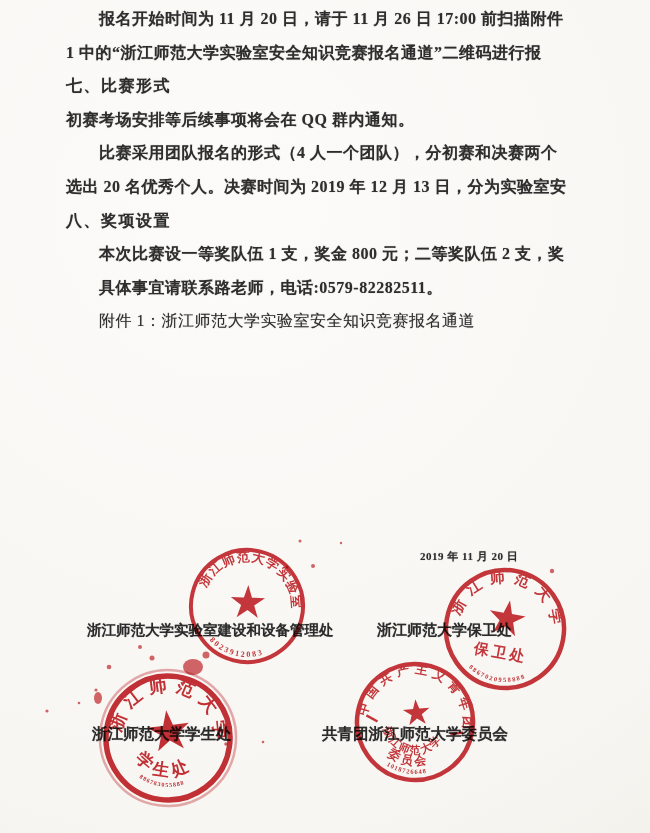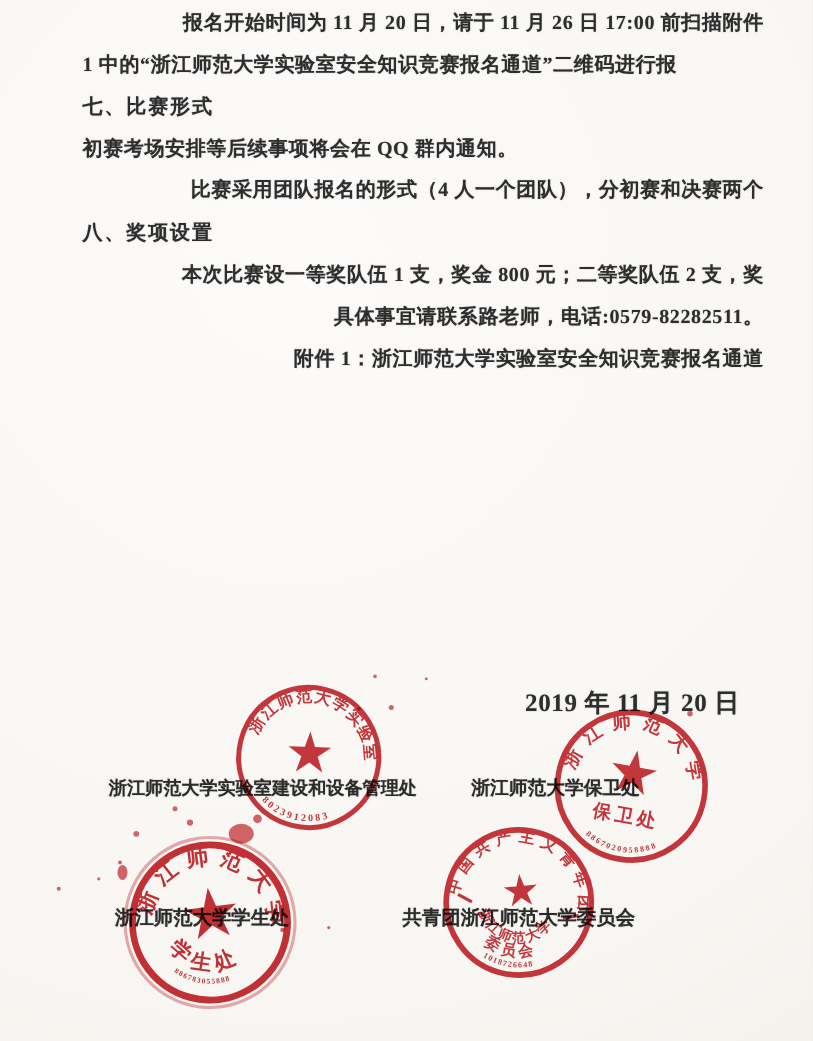--- a/index.html
+++ b/index.html
@@ -10,25 +10,25 @@
     font-family:"Liberation Serif","DejaVu Serif",serif;
   }
   .doc{
     position:absolute;left:66px;top:2px;width:545px;
     color:#2d2d2d;font-size:16px;font-weight:600;letter-spacing:.5px;
   }
   .line{
     height:33.6px;line-height:33.6px;white-space:nowrap;
     text-shadow:0 0 1px rgba(60,60,60,.45);
   }
-  .indent{padding-left:33px;text-align:right;}
+  .indent{padding-left:33px;}
   .heading{font-weight:700;letter-spacing:1.5px;}
-  .bold{font-weight:700;}
+  .bold{font-weight:400;}
   .date-line{
-    position:absolute;left:420px;top:549px;font-size:20px;font-weight:700;
+    position:absolute;left:420px;top:549px;font-size:11px;font-weight:700;
     color:#2d2d2d;white-space:nowrap;text-shadow:0 0 1px rgba(60,60,60,.45);
     font-family:"Liberation Serif","DejaVu Serif",serif;letter-spacing:.5px;
   }
   .sig{
     position:absolute;font-size:14.5px;font-weight:700;color:#2b2b2b;
     white-space:nowrap;text-shadow:0 0 1px rgba(60,60,60,.45);
     font-family:"Liberation Serif","DejaVu Serif",serif;letter-spacing:0;
   }
   #sig-r1-left{left:87px;top:621px;}
   #sig-r1-right{left:377px;top:621px;font-size:15px;}
@@ -49,20 +49,21 @@
 <body>
 
 <div class="page">
 
   <div class="doc">
     <div class="line indent">报名开始时间为 11 月 20 日，请于 11 月 26 日 17:00 前扫描附件</div>
     <div class="line">1 中的“浙江师范大学实验室安全知识竞赛报名通道”二维码进行报</div>
     <div class="line heading">七、比赛形式</div>
     <div class="line">初赛考场安排等后续事项将会在 QQ 群内通知。</div>
     <div class="line indent">比赛采用团队报名的形式（4 人一个团队），分初赛和决赛两个</div>
+    <div class="line">选出 20 名优秀个人。决赛时间为 2019 年 12 月 13 日，分为实验室安</div>
     <div class="line heading">八、奖项设置</div>
     <div class="line indent">本次比赛设一等奖队伍 1 支，奖金 800 元；二等奖队伍 2 支，奖</div>
     <div class="line indent">具体事宜请联系路老师，电话:0579-82282511。</div>
     <div class="line indent bold">附件 1：浙江师范大学实验室安全知识竞赛报名通道</div>
   </div>
 
   <div class="date-line">2019 年 11 月 20 日</div>
 
   <div class="sig" id="sig-r1-left">浙江师范大学实验室建设和设备管理处</div>
   <div class="sig" id="sig-r1-right">浙江师范大学保卫处</div>

